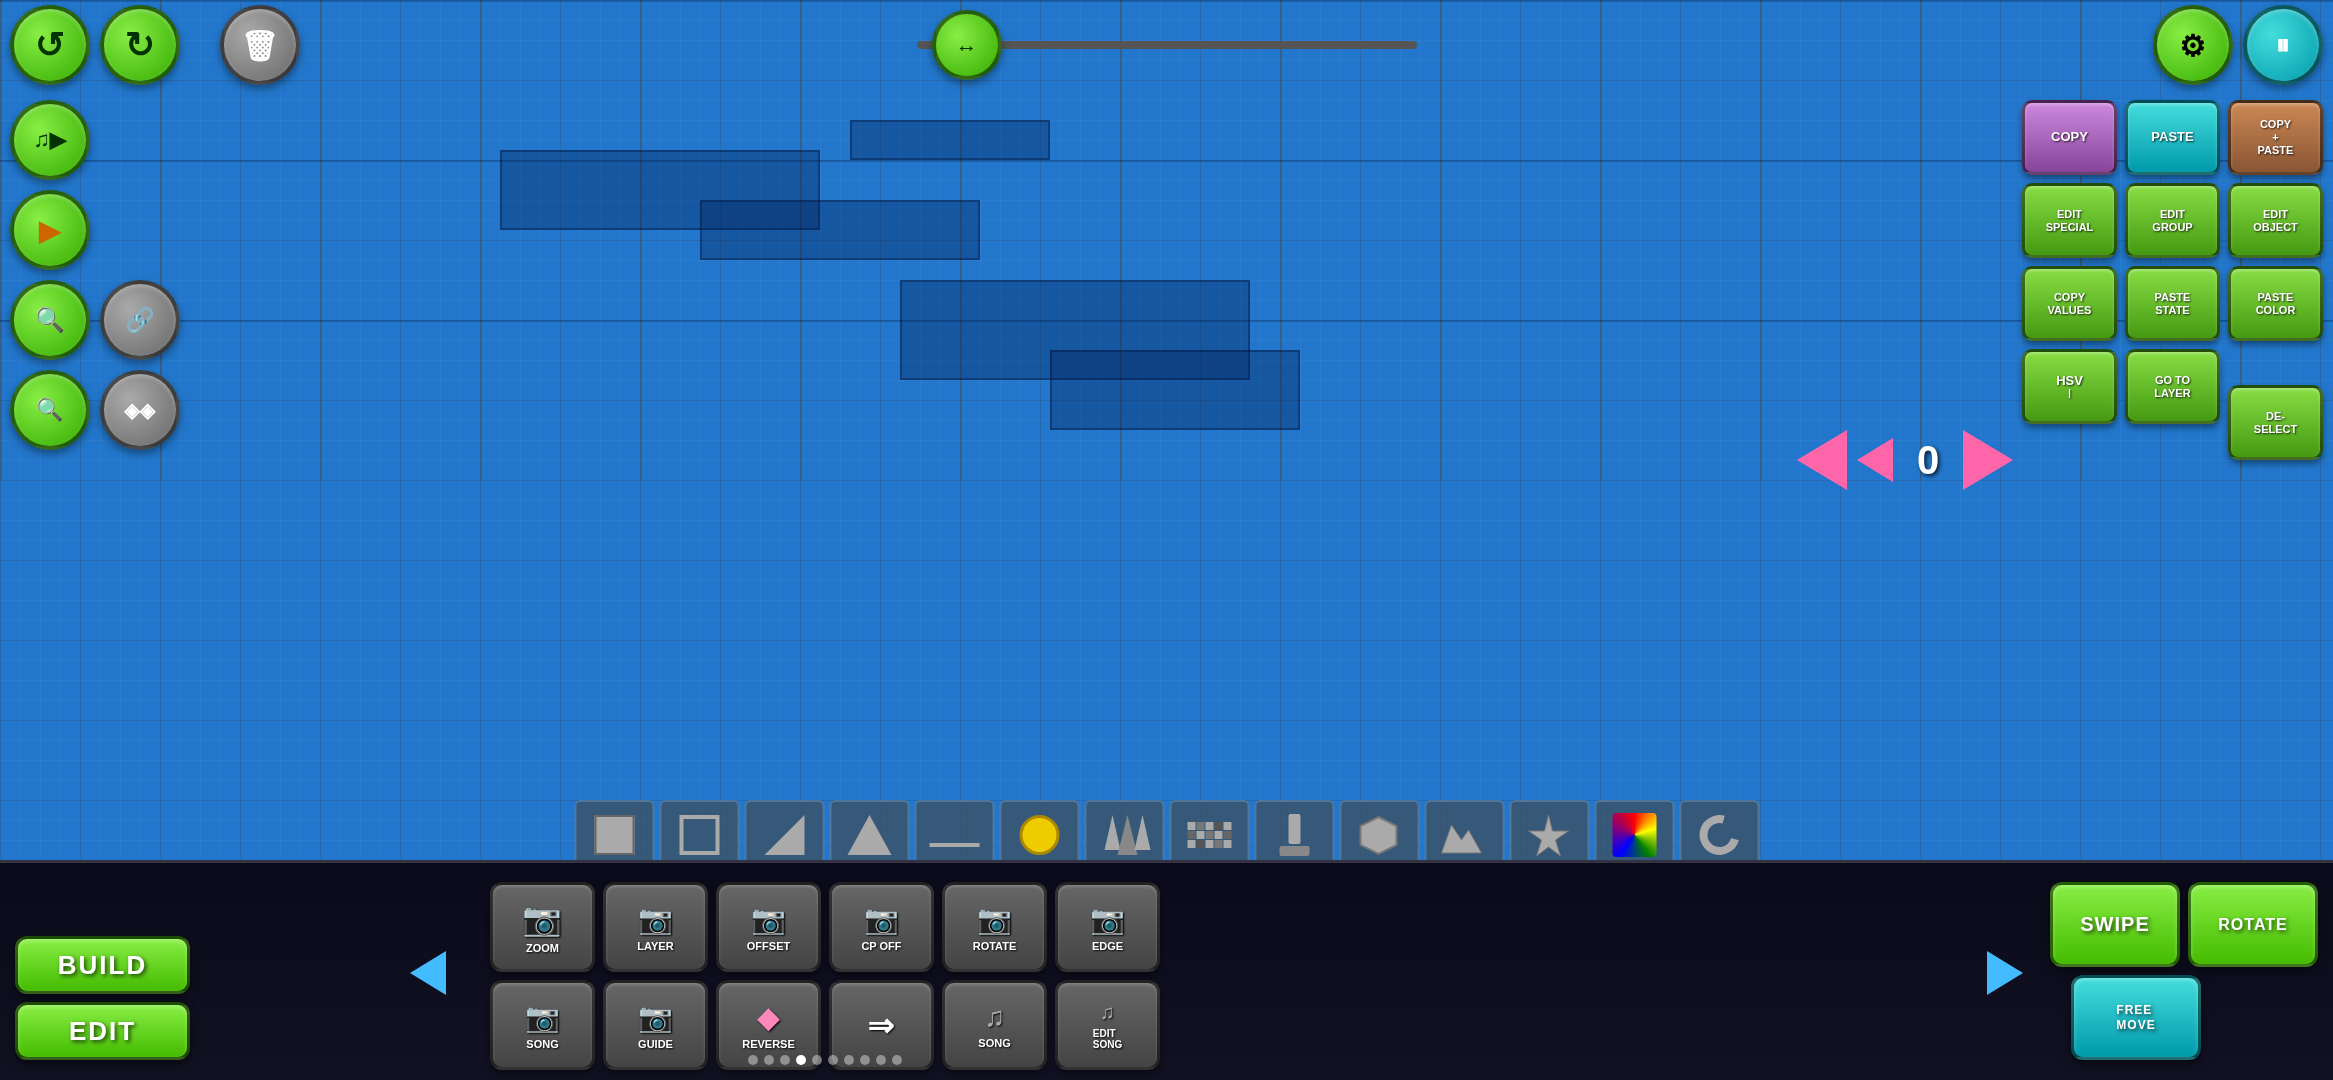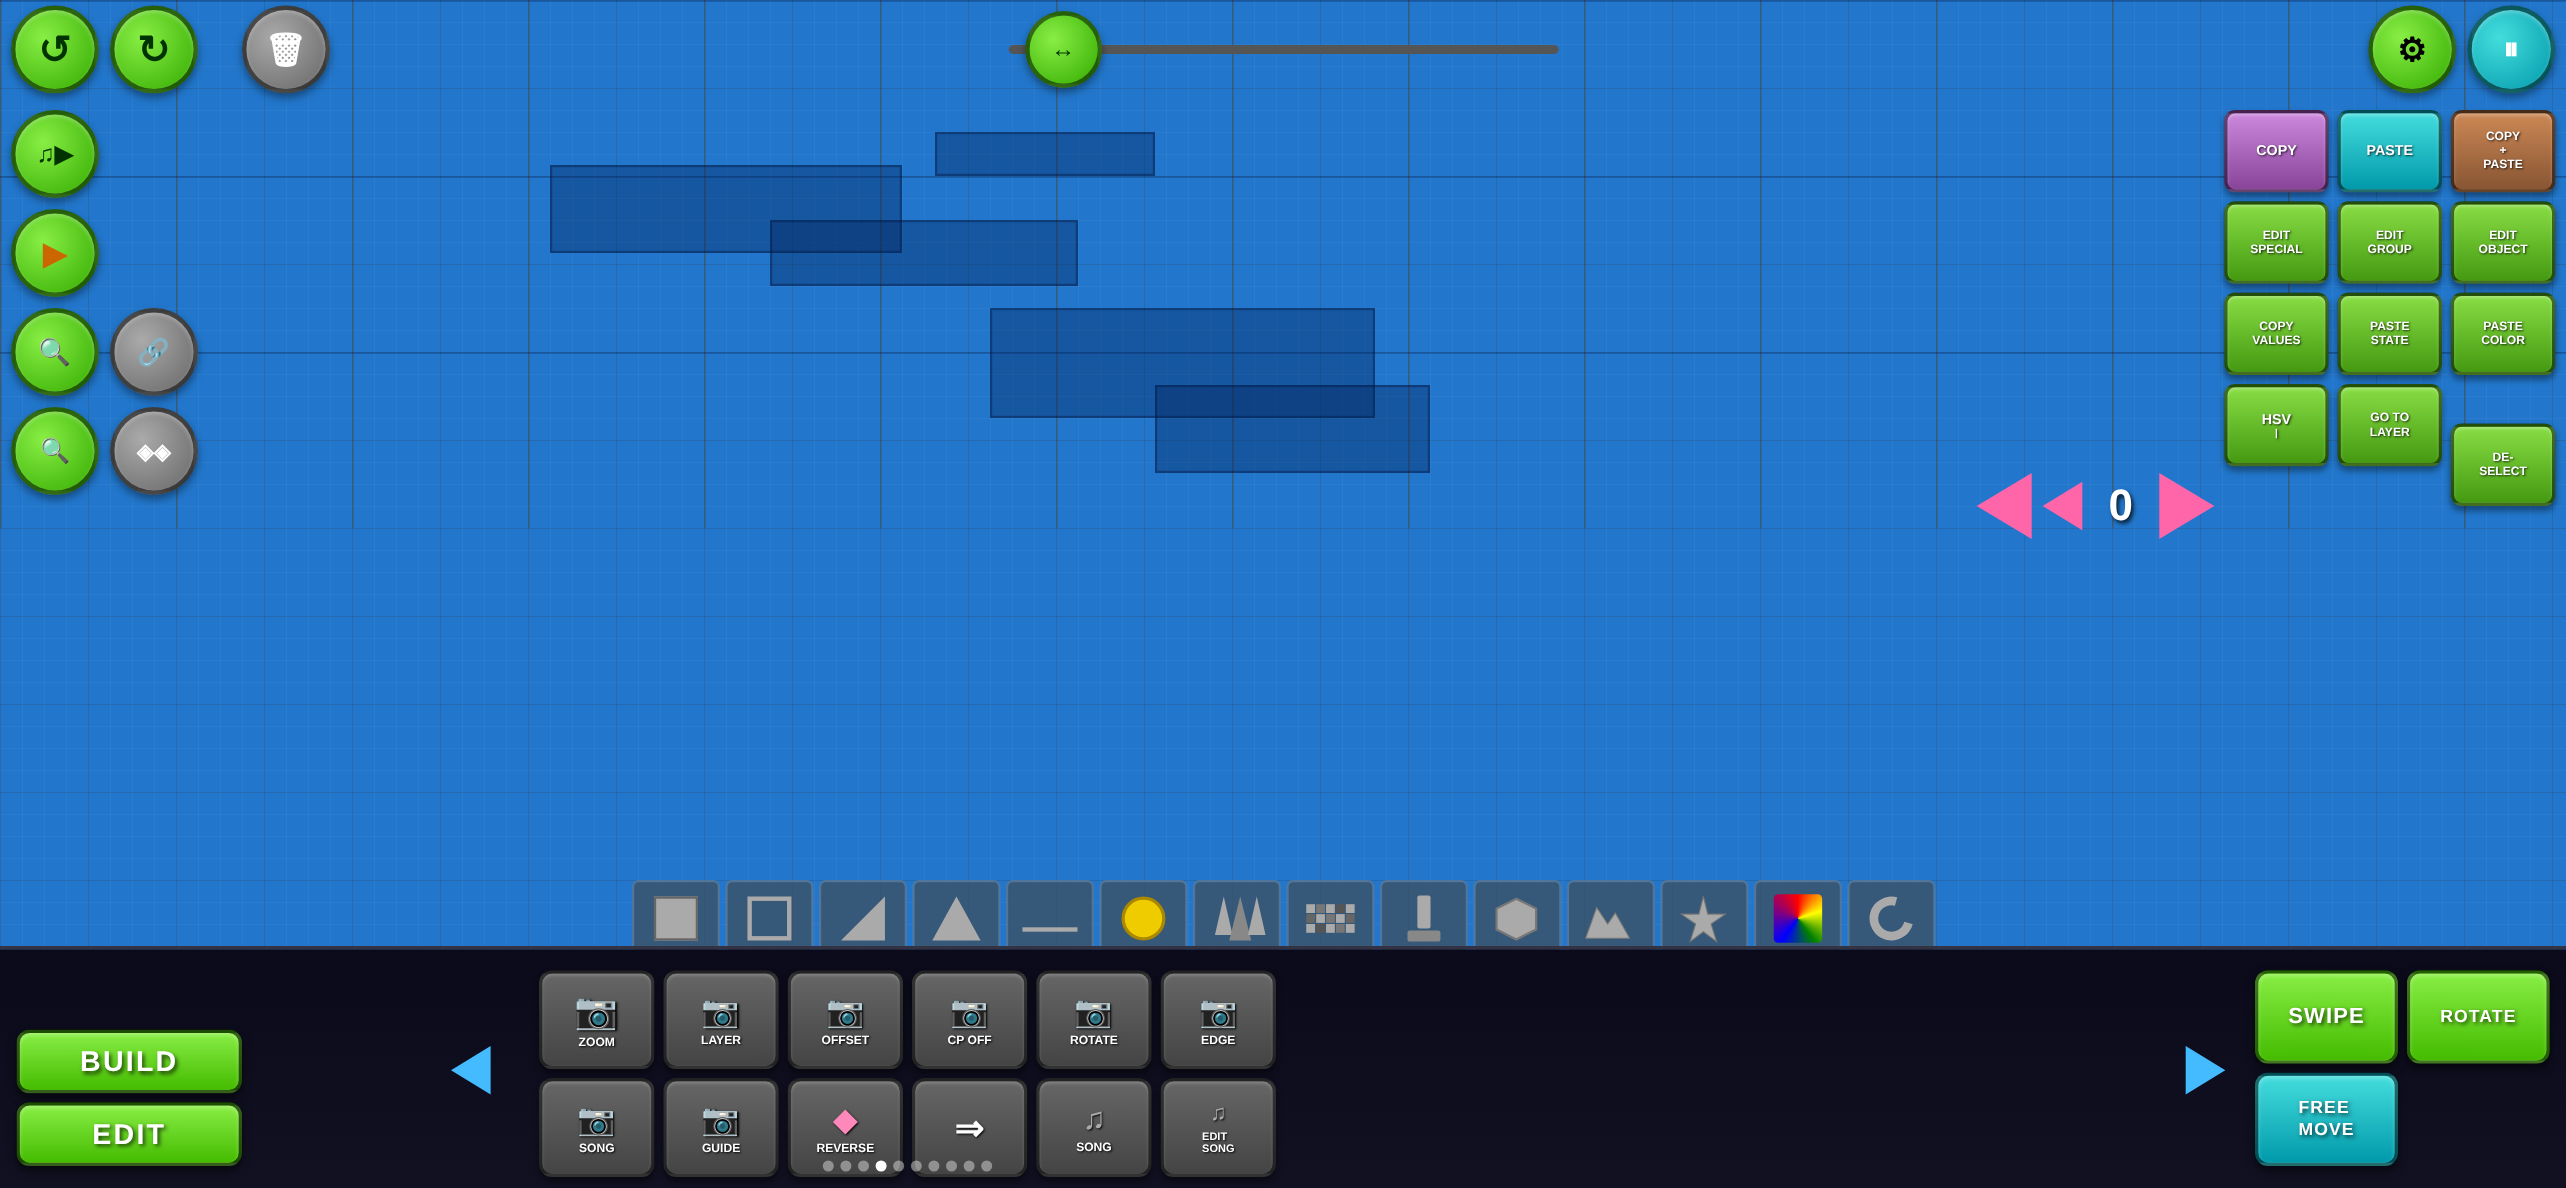--- a/index.html
+++ b/index.html
@@ -220,21 +220,21 @@
       position: absolute;
       bottom: 20px;
       left: 15px;
       display: flex;
       flex-direction: column;
       gap: 8px;
       z-index: 25;
     }
 
     .mode-btn {
-      width: 205px; height: 58px;
+      width: 175px; height: 58px;
       border-radius: 12px;
       border: 3px solid rgba(0,0,0,0.6);
       display: flex;
       align-items: center;
       justify-content: center;
       cursor: pointer;
       font-size: 26px;
       font-weight: 900;
       color: white;
       text-shadow: 2px 2px 4px rgba(0,0,0,0.7);
@@ -657,17 +657,17 @@
   <div class="cam-arrow-right">
     <div class="small-tri-right"></div>
   </div>
 
   <div class="bottom-right-btns">
     <div class="br-row">
       <div class="br-btn br-btn-green">SWIPE</div>
       <div class="br-btn br-btn-green" style="font-size:16px;">ROTATE</div>
     </div>
     <div class="br-row">
-      <div class="br-btn br-btn-teal" style="font-size:16px; line-height:1.2;">FREE<br>MOVE</div>
+      <div class="br-btn br-btn-teal" style="font-size:12px; line-height:1.2;margin-left:21px;">FREE<br>MOVE</div>
     </div>
   </div>
 
 </div>
 
 </body></html>

